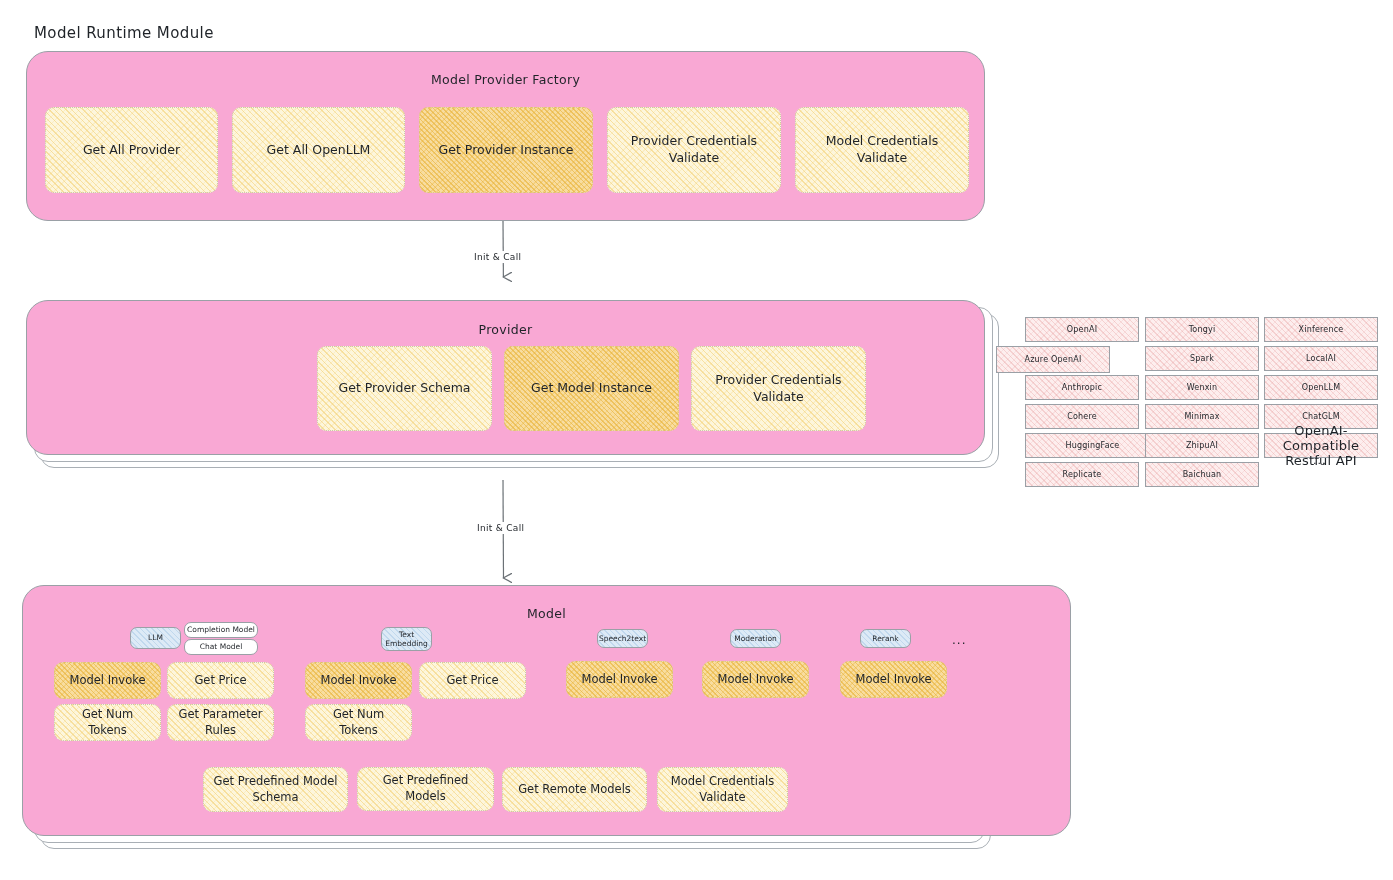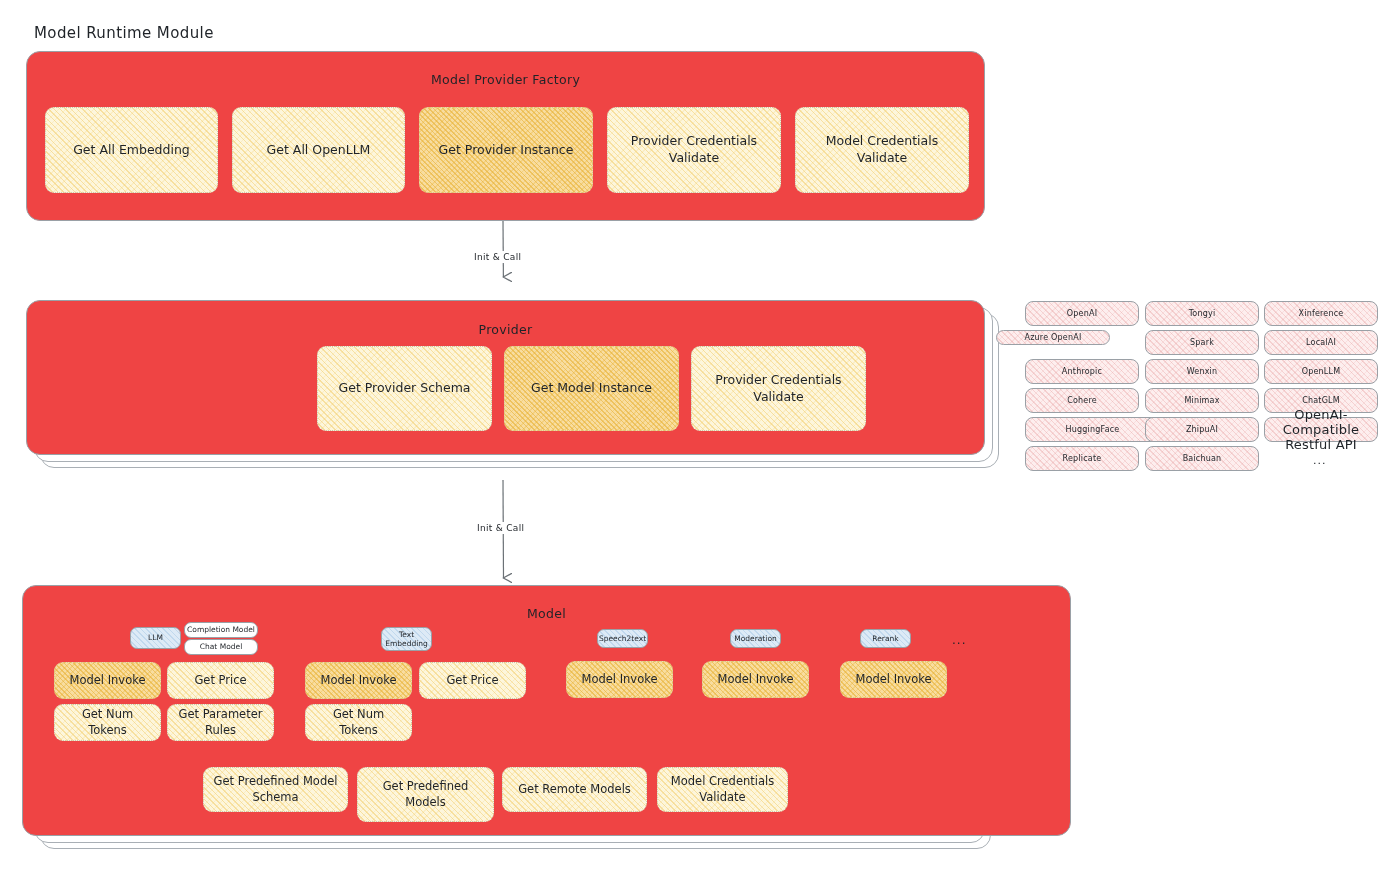--- a/index.html
+++ b/index.html
@@ -29,23 +29,23 @@
     font-size: 15px;
     color: #1f2328;
     letter-spacing: 0.4px;
     white-space: nowrap;
     margin-top: 14px;
   }
 
   
   .container {
     position: absolute;
-    background: #ef4444;
+    background: #f9a8d4;
     border: 1.3px solid #9aa0a6;
-    border-radius: 14px;
+    border-radius: 22px;
     box-sizing: border-box;
   }
   .container-title {
     position: absolute;
     left: 0;
     right: 0;
     text-align: center;
     font-size: 12.5px;
     color: #1f2328;
     letter-spacing: 0.3px;
@@ -100,21 +100,21 @@
         rgba(232,178,52,0.30) 1.2px,
         rgba(255,255,255,0) 1.2px,
         rgba(255,255,255,0) 4.2px);
   }
   .mbox.big { font-size: 12.5px; }
 
   
   .pchip {
     position: absolute;
     box-sizing: border-box;
-    border-radius: 8px;
+    border-radius: 0;
     border: 1.2px solid #9aa0a6;
     display: flex;
     align-items: center;
     justify-content: center;
     text-align: center;
     color: #1f2328;
     font-size: 8px;
     letter-spacing: 0.2px;
     background-color: #fdeeee;
     background-image:
@@ -122,20 +122,21 @@
         rgba(226,140,140,0.30) 0px,
         rgba(226,140,140,0.30) 1px,
         rgba(255,255,255,0) 1px,
         rgba(255,255,255,0) 4px),
       repeating-linear-gradient(-45deg,
         rgba(226,140,140,0.16) 0px,
         rgba(226,140,140,0.16) 1px,
         rgba(255,255,255,0) 1px,
         rgba(255,255,255,0) 5px);
     padding: 0 3px;
+    margin-top: 16px;
   }
 
   
   .bbadge {
     position: absolute;
     box-sizing: border-box;
     border-radius: 7px;
     border: 1.1px solid #9aa0a6;
     display: flex;
     align-items: center;
@@ -200,21 +201,21 @@
     </defs>
     <path d="M503,221 L503.4,277" stroke="#6b7176" stroke-width="1.2" fill="none" marker-end="url(#ah)"></path>
     <path d="M503,480 L503.5,578" stroke="#6b7176" stroke-width="1.2" fill="none" marker-end="url(#ah)"></path>
   </svg>
 
   <div class="container" style="left:26px; top:51px; width:959px; height:170px;">
     <div class="container-title" style="top:20px;">Model Provider Factory</div>
   </div>
 
   <div class="mbox big" style="left:45px; top:107px; width:173px; height:86px;">
-    <span>Get All Embedding</span>
+    <span>Get All Provider</span>
   </div>
   <div class="mbox big" style="left:232px; top:107px; width:173px; height:86px;">
     <span>Get All OpenLLM</span>
   </div>
   <div class="mbox big hl" style="left:419px; top:107px; width:174px; height:86px;">
     <span>Get Provider Instance</span>
   </div>
   <div class="mbox big" style="left:607px; top:107px; width:174px; height:86px;">
     <span>Provider Credentials Validate</span>
   </div>
@@ -236,21 +237,21 @@
   <div class="mbox big hl" style="left:504px; top:346px; width:175px; height:85px;text-align:center;">
     <span>Get Model Instance</span>
   </div>
   <div class="mbox big" style="left:691px; top:346px; width:175px; height:85px;">
     <span>Provider Credentials Validate</span>
   </div>
 
   <div class="pchip" style="left:1025px; top:301px; width:114px; height:25px;">
     <span>OpenAI</span>
   </div>
-  <div class="pchip" style="left:996px; top:330px; width:114px; height:15px;">
+  <div class="pchip" style="left:996px; top:330px; width:114px; height:27px;">
     <span>Azure OpenAI</span>
   </div>
   <div class="pchip" style="left:1025px; top:359px; width:114px; height:25px;">
     <span>Anthropic</span>
   </div>
   <div class="pchip" style="left:1025px; top:388px; width:114px; height:25px;">
     <span>Cohere</span>
   </div>
   <div class="pchip" style="left:1025px; top:417px; width:135px; height:25px;">
     <span>HuggingFace</span>
@@ -358,21 +359,21 @@
   </div>
   <div class="mbox hl" style="left:840px; top:661px; width:107px; height:37px;">
     <span>Model Invoke</span>
   </div>
 
   <div class="dots" style="left:952px; top:634px;">...</div>
 
   <div class="mbox" style="left:203px; top:767px; width:145px; height:45px;">
     <span>Get Predefined Model Schema</span>
   </div>
-  <div class="mbox" style="left:357px; top:767px; width:137px; height:55px;">
+  <div class="mbox" style="left:357px; top:767px; width:137px; height:44px;">
     <span>Get Predefined Models</span>
   </div>
   <div class="mbox" style="left:502px; top:767px; width:145px; height:45px;">
     <span>Get Remote Models</span>
   </div>
   <div class="mbox" style="left:657px; top:767px; width:131px; height:45px;">
     <span>Model Credentials Validate</span>
   </div>
 
 </div>

